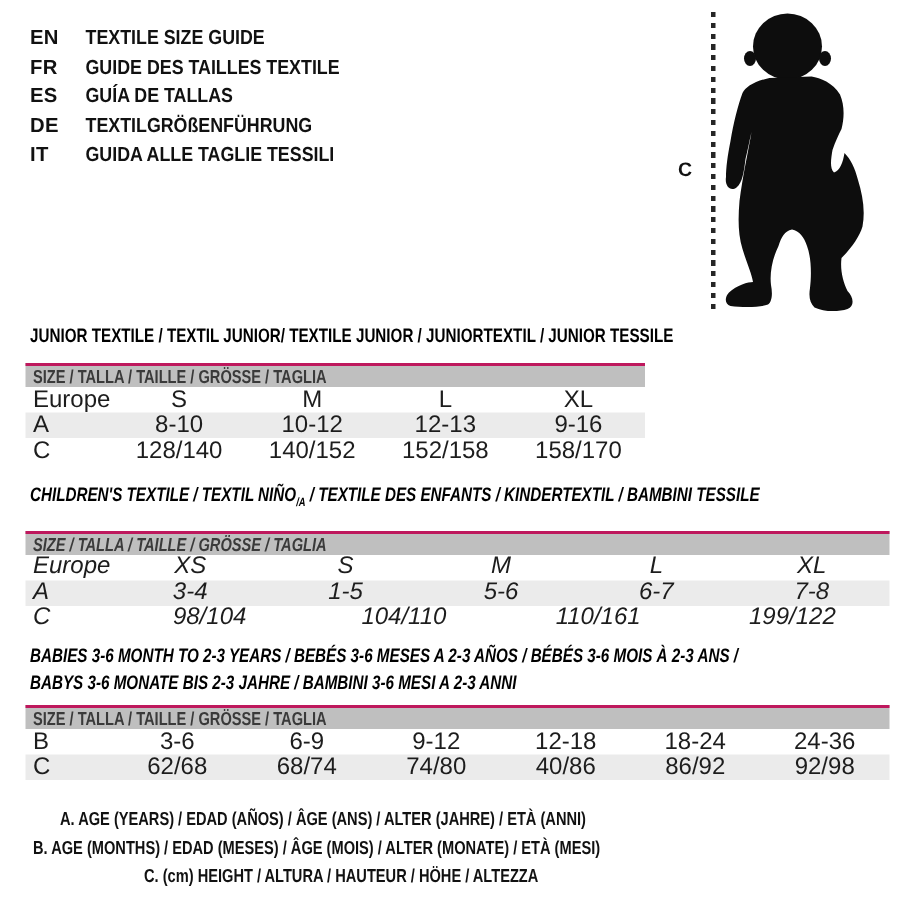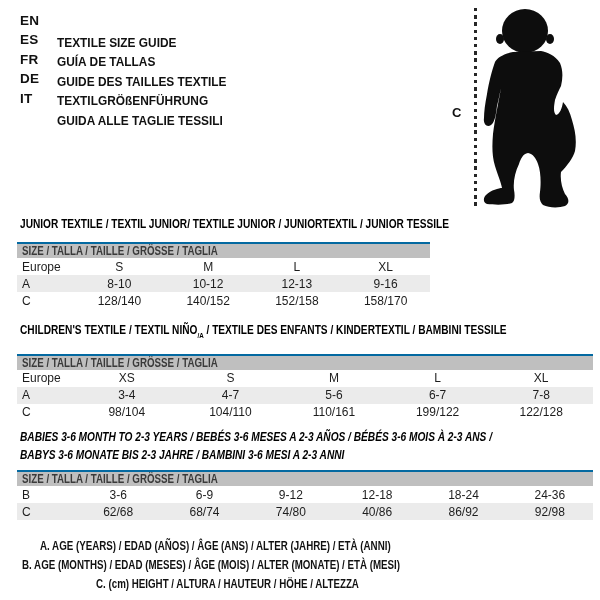--- a/index.html
+++ b/index.html
@@ -7,72 +7,72 @@
     position:relative; width:600px; height:600px; background:#ffffff;
     font-family:"Liberation Sans", sans-serif; color:#1d1d1d; overflow:hidden;
   }
   
   .cond { display:inline-block; white-space:nowrap; transform-origin:0 50%; }
   .c75 { transform:scaleX(0.78); }
   .c88 { transform:scaleX(0.88); }
 
   
   .langs { position:absolute; left:20px; top:13px; }
-  .lang-row { display:flex; height:19.4px; align-items:flex-start; font-size:13.5px; font-weight:700; color:#111; }
+  .lang-row { display:flex; height:19.4px; align-items:flex-end; font-size:13.5px; font-weight:700; color:#111; }
   .lang-code { width:37px; letter-spacing:0.2px; }
   .lang-label { flex:1;margin-top:22px; }
 
   
   .height-line {
     position:absolute; left:474px; top:8px; width:3px; height:198px;
     background:repeating-linear-gradient(to bottom, #262626 0px, #262626 3.5px, transparent 3.5px, transparent 7.2px);
   }
   .height-label { position:absolute; left:452px; top:105px; font-size:13px; font-weight:700; color:#111; }
   .baby { position:absolute; left:483px; top:8px; }
 
   
   .tbl { position:absolute; left:17px; }
   .t1 { top:216px; width:413px; }
-  .t2 { top:322px; width:576px; }
+  .t2 { top:322px; width:576px;font-style:italic; }
   .t3 { top:428px; width:576px; }
   .tbl-title { padding-left:3px; font-size:13px; font-weight:700; color:#000; line-height:15px; }
   .t3 .tbl-title { line-height:17.5px;font-style:italic; }
   .tbl-title sub { font-size:8px; }
   .size-bar {
-    margin-top:11px; height:14px; background:#bfbfbf; border-top:2px solid #0369a1;
+    margin-top:11px; height:14px; background:#bfbfbf; border-top:2px solid #be185d;
     padding-left:5px; font-size:12.5px; font-weight:700; color:#3a3a3a; line-height:14px;
   }
   .t3 .size-bar { margin-top:7px; }
-  .row { display:flex; height:17px; align-items:center; font-size:12px; color:#1d1d1d; }
+  .row { display:flex; height:17px; align-items:center; font-size:16px; color:#1d1d1d; }
   .row.shade { background:#ebebeb; }
   .rlabel { width:58px; padding-left:5px; box-sizing:border-box; }
   .cells { flex:1; display:flex; }
   .cell { flex:1; text-align:center; }
 
   
   .notes { position:absolute; left:22px; top:537px; }
   .note-line { height:19px; font-size:12.5px; font-weight:700; color:#111; line-height:19px;text-align:center; }
 </style>
 </head>
 <body>
 
 <div class="page">
 
   <div class="langs">
     <div class="lang-row">
       <span class="lang-code">EN</span>
       <span class="lang-label"><span class="cond c88">TEXTILE SIZE GUIDE</span></span>
     </div>
     <div class="lang-row">
+      <span class="lang-code">FR</span>
+      <span class="lang-label"><span class="cond c88">GUIDE DES TAILLES TEXTILE</span></span>
+    </div>
+    <div class="lang-row">
       <span class="lang-code">ES</span>
       <span class="lang-label"><span class="cond c88">GUÍA DE TALLAS</span></span>
-    </div>
-    <div class="lang-row">
-      <span class="lang-code">FR</span>
-      <span class="lang-label"><span class="cond c88">GUIDE DES TAILLES TEXTILE</span></span>
     </div>
     <div class="lang-row">
       <span class="lang-code">DE</span>
       <span class="lang-label"><span class="cond c88">TEXTILGRÖßENFÜHRUNG</span></span>
     </div>
     <div class="lang-row">
       <span class="lang-code">IT</span>
       <span class="lang-label"><span class="cond c88">GUIDA ALLE TAGLIE TESSILI</span></span>
     </div>
   </div>
@@ -140,34 +140,33 @@
         <span class="cell">S</span>
         <span class="cell">M</span>
         <span class="cell">L</span>
         <span class="cell">XL</span>
       </span>
     </div>
     <div class="row shade">
       <span class="rlabel">A</span>
       <span class="cells">
         <span class="cell">3-4</span>
-        <span class="cell">4-7</span>
+        <span class="cell">1-5</span>
         <span class="cell">5-6</span>
         <span class="cell">6-7</span>
         <span class="cell">7-8</span>
       </span>
     </div>
     <div class="row">
       <span class="rlabel">C</span>
       <span class="cells">
         <span class="cell">98/104</span>
         <span class="cell">104/110</span>
         <span class="cell">110/161</span>
         <span class="cell">199/122</span>
-        <span class="cell">122/128</span>
       </span>
     </div>
   </section>
 
   <section class="tbl t3">
     <div class="tbl-title">
       <div><span class="cond c75">BABIES 3-6 MONTH TO 2-3 YEARS / BEBÉS 3-6 MESES A 2-3 AÑOS / BÉBÉS 3-6 MOIS À 2-3 ANS /</span></div>
       <div><span class="cond c75">BABYS 3-6 MONATE BIS 2-3 JAHRE / BAMBINI 3-6 MESI A 2-3 ANNI</span></div>
     </div>
     <div class="size-bar"><span class="cond c75">SIZE / TALLA / TAILLE / GRÖSSE / TAGLIA</span></div>

